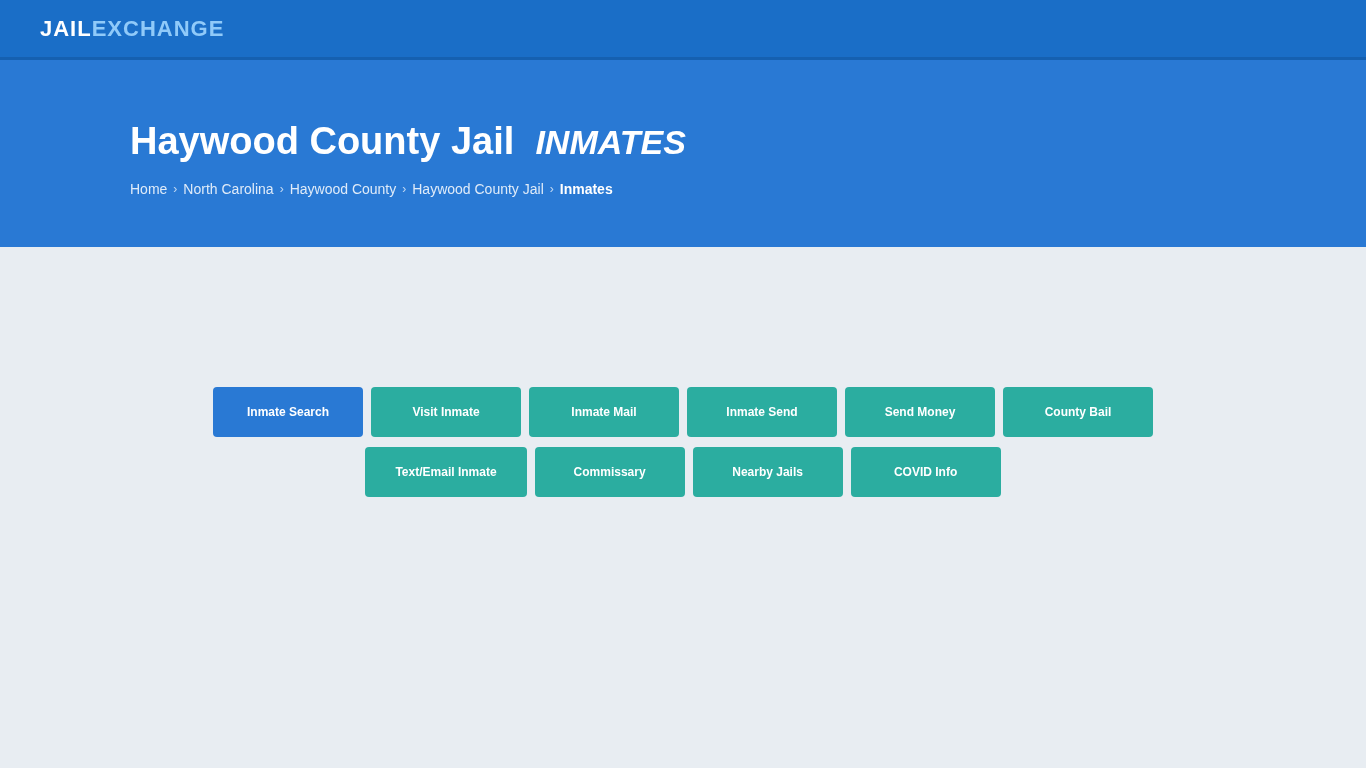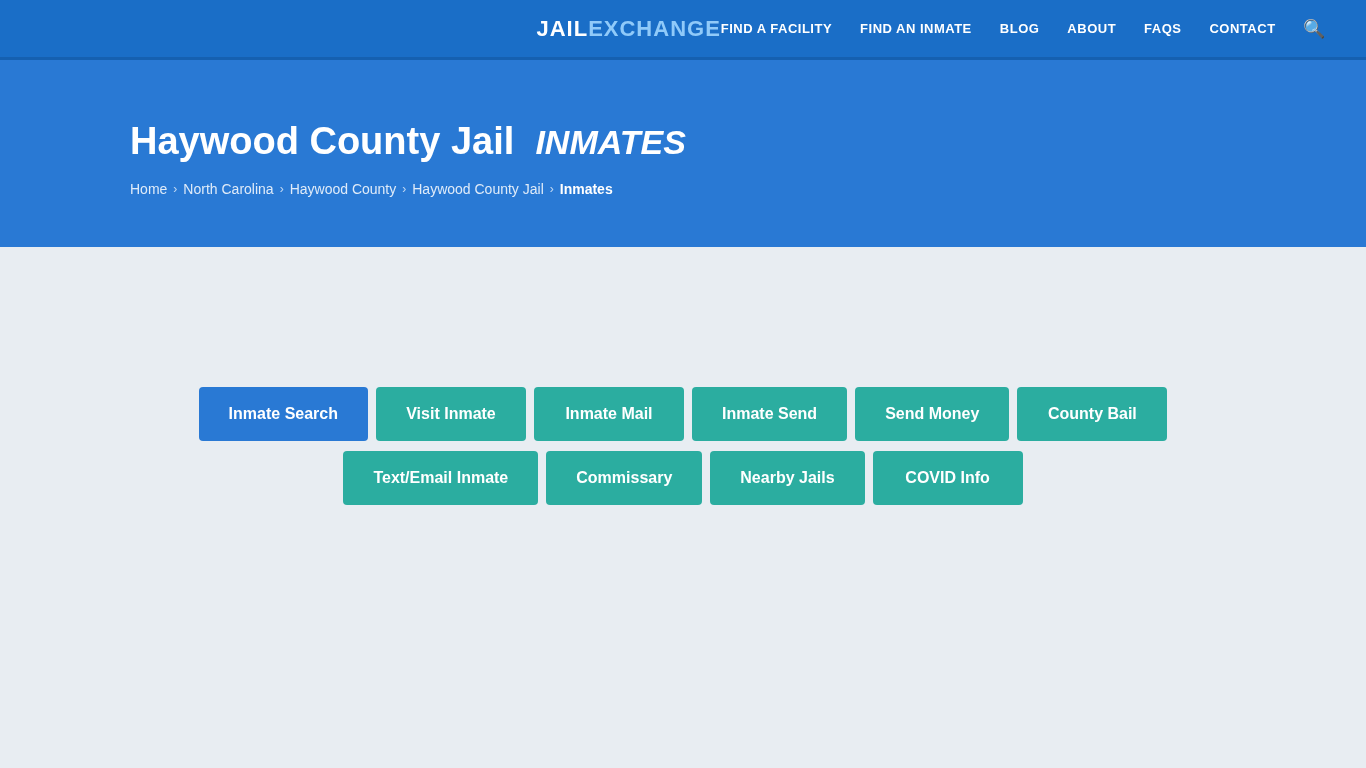--- a/index.html
+++ b/index.html
@@ -15,21 +15,21 @@
       min-height: 768px;
     }
 
     
     header {
       background-color: #1a6ec7;
       padding: 0 40px;
       height: 60px;
       display: flex;
       align-items: center;
-      justify-content: flex-end;
+      justify-content: space-between;
       border-bottom: 3px solid #1560b0;
     }
 
     .logo {
       font-size: 22px;
       font-weight: 900;
       color: white;
       letter-spacing: 1px;
     }
 
@@ -127,21 +127,21 @@
       flex-wrap: wrap;
       justify-content: center;
       gap: 8px;
     }
 
     .btn-tab {
       display: inline-flex;
       align-items: center;
       justify-content: center;
       padding: 18px 30px;
-      font-size: 16px;
+      font-size: 12px;
       font-weight: 600;
       color: white;
       border: none;
       border-radius: 4px;
       cursor: pointer;
       min-width: 150px;
       text-align: center;
     }
 
     .btn-tab.active {
@@ -152,29 +152,20 @@
       background-color: #2bada0;
     }
   </style>
 </head>
 <body>
 
 <header>
   <div class="logo">
     <span>JAIL</span><span class="exchange">EXCHANGE</span>
   </div>
-  <nav>
-    <a href="#">FIND A FACILITY</a>
-    <a href="#">FIND AN INMATE</a>
-    <a href="#">BLOG</a>
-    <a href="#">ABOUT</a>
-    <a href="#">FAQs</a>
-    <a href="#">CONTACT</a>
-    <button class="search-icon-btn">🔍</button>
-  </nav>
 </header>
 
 <section class="hero">
   <h1>
     <span>Haywood County Jail</span>
     &nbsp;<span class="inmates-italic">INMATES</span>
   </h1>
   <div class="breadcrumb">
     <a href="#">Home</a>
     <span class="sep">›</span>

